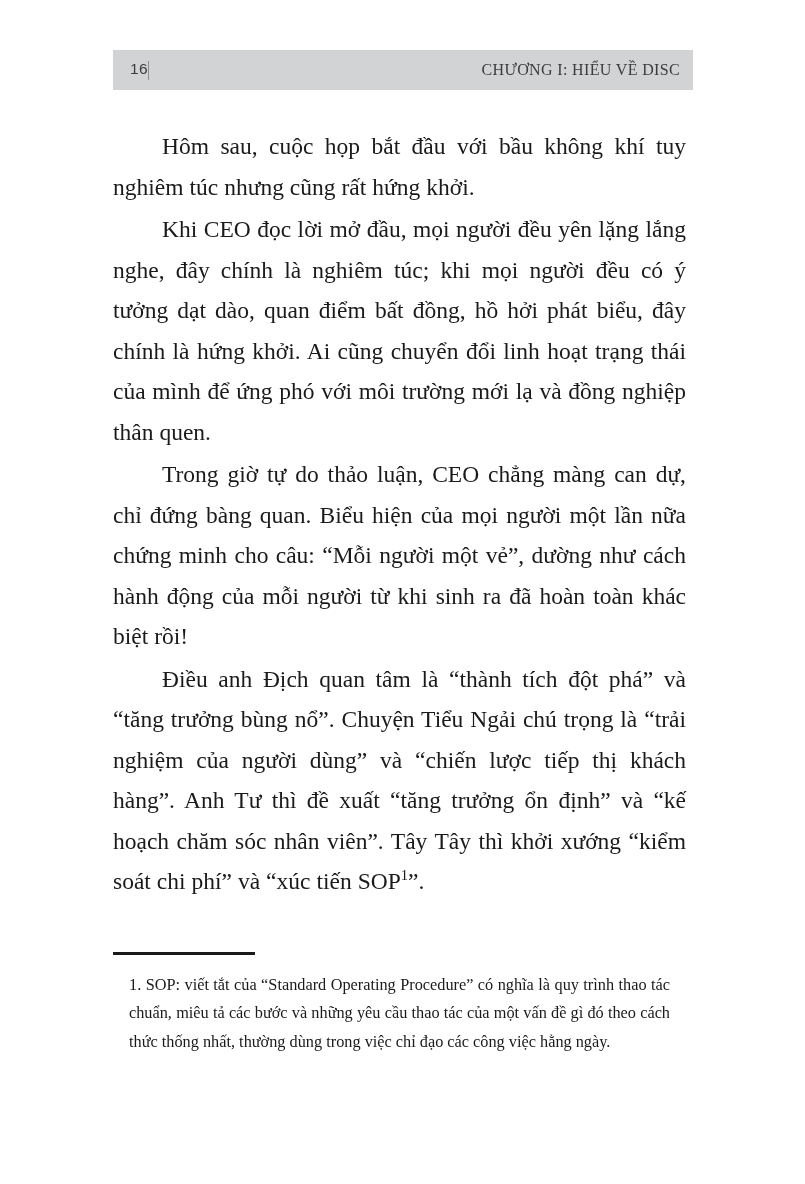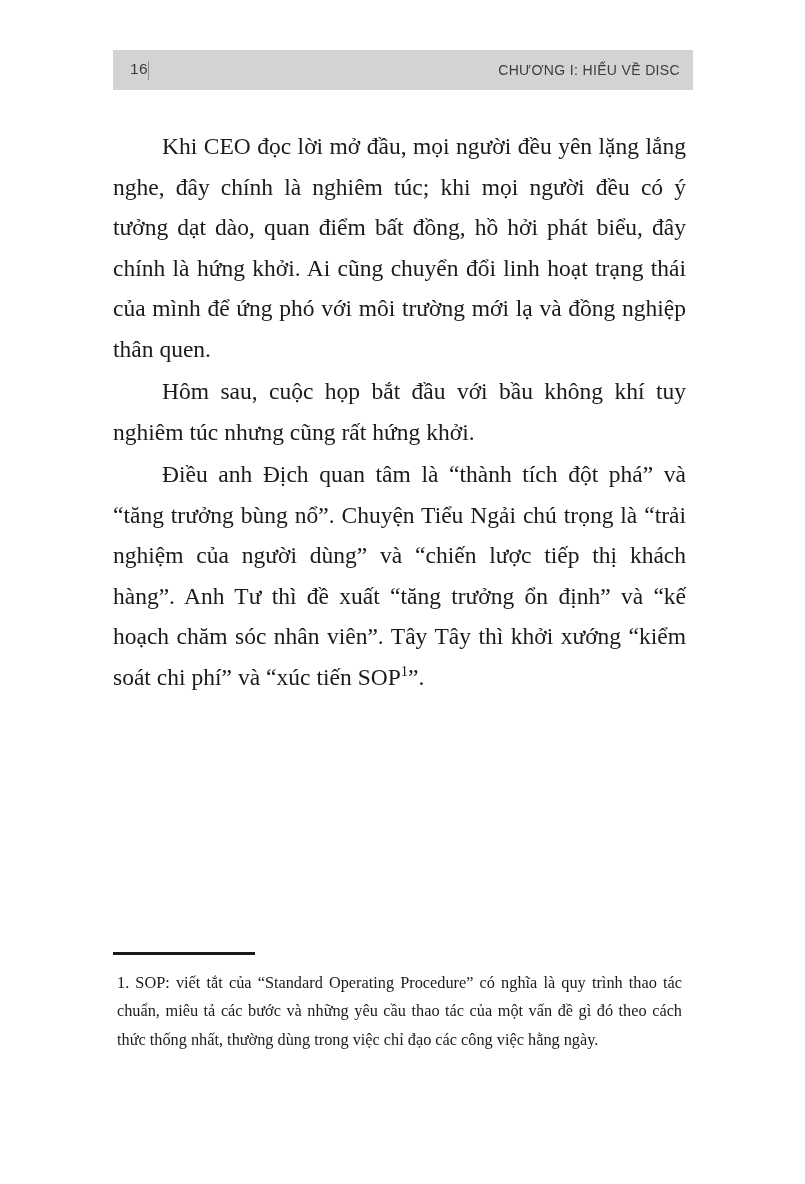--- a/index.html
+++ b/index.html
@@ -48,22 +48,22 @@
     letter-spacing: 0.3px;
     line-height: 1;
   }
   .folio-rule {
     display: block;
     width: 1px;
     height: 19px;
     background: #8d8e90;
   }
   .chapter-label {
-    font-family: Liberation Sans, sans-serif;
-    font-size: 14px;
+    font-family: Liberation Serif, serif;
+    font-size: 16px;
     color: #3c3c3c;
     letter-spacing: 0.35px;
     white-space: nowrap;
     line-height: 1;
   }
 
   
   .body-text {
     position: absolute;
     left: 113px;
@@ -88,21 +88,21 @@
     top: 952px;
     width: 573px;
   }
   .footnote-rule {
     width: 142px;
     height: 2.6px;
     background: #1a1a1a;
     margin: 0 0 14px 0;
   }
   .footnote-text {
-    margin: 4px;
+    margin: 16px;
     font-size: 16.3px;
     line-height: 28.5px;
     text-align: justify;
     text-indent: 0;
   }
   sup {
     font-size: 0.62em;
     vertical-align: super;
     line-height: 0;
   }
@@ -114,22 +114,23 @@
 
   <div class="header-band">
     <div class="folio-group">
       <span class="folio">16</span>
       <span class="folio-rule"></span>
     </div>
     <span class="chapter-label">CHƯƠNG I: HIỂU VỀ DISC</span>
   </div>
 
   <div class="body-text">
+    <p class="para">Hôm sau, cuộc họp bắt đầu với bầu không khí tuy nghiêm túc nhưng cũng rất hứng khởi.</p>
     <p class="para">Khi CEO đọc lời mở đầu, mọi người đều yên lặng lắng nghe, đây chính là nghiêm túc; khi mọi người đều có ý tưởng dạt dào, quan điểm bất đồng, hồ hởi phát biểu, đây chính là hứng khởi. Ai cũng chuyển đổi linh hoạt trạng thái của mình để ứng phó với môi trường mới lạ và đồng nghiệp thân quen.</p>
-    <p class="para">Hôm sau, cuộc họp bắt đầu với bầu không khí tuy nghiêm túc nhưng cũng rất hứng khởi.</p>
+    <p class="para">Trong giờ tự do thảo luận, CEO chẳng màng can dự, chỉ đứng bàng quan. Biểu hiện của mọi người một lần nữa chứng minh cho câu: “Mỗi người một vẻ”, dường như cách hành động của mỗi người từ khi sinh ra đã hoàn toàn khác biệt rồi!</p>
     <p class="para"><span>Điều anh Địch quan tâm là “thành tích đột phá” và “tăng trưởng bùng nổ”. Chuyện Tiểu Ngải chú trọng là “trải nghiệm của người dùng” và “chiến lược tiếp thị khách hàng”. Anh Tư thì đề xuất “tăng trưởng ổn định” và “kế hoạch chăm sóc nhân viên”. Tây Tây thì khởi xướng “kiểm soát chi phí” và “xúc tiến SOP</span><sup>1</sup><span>”.</span></p>
   </div>
 
   <div class="footnote-area">
     <div class="footnote-rule"></div>
     <p class="footnote-text">1. SOP: viết tắt của “Standard Operating Procedure” có nghĩa là quy trình thao tác chuẩn, miêu tả các bước và những yêu cầu thao tác của một vấn đề gì đó theo cách thức thống nhất, thường dùng trong việc chỉ đạo các công việc hằng ngày.</p>
   </div>
 
 </div>
 

